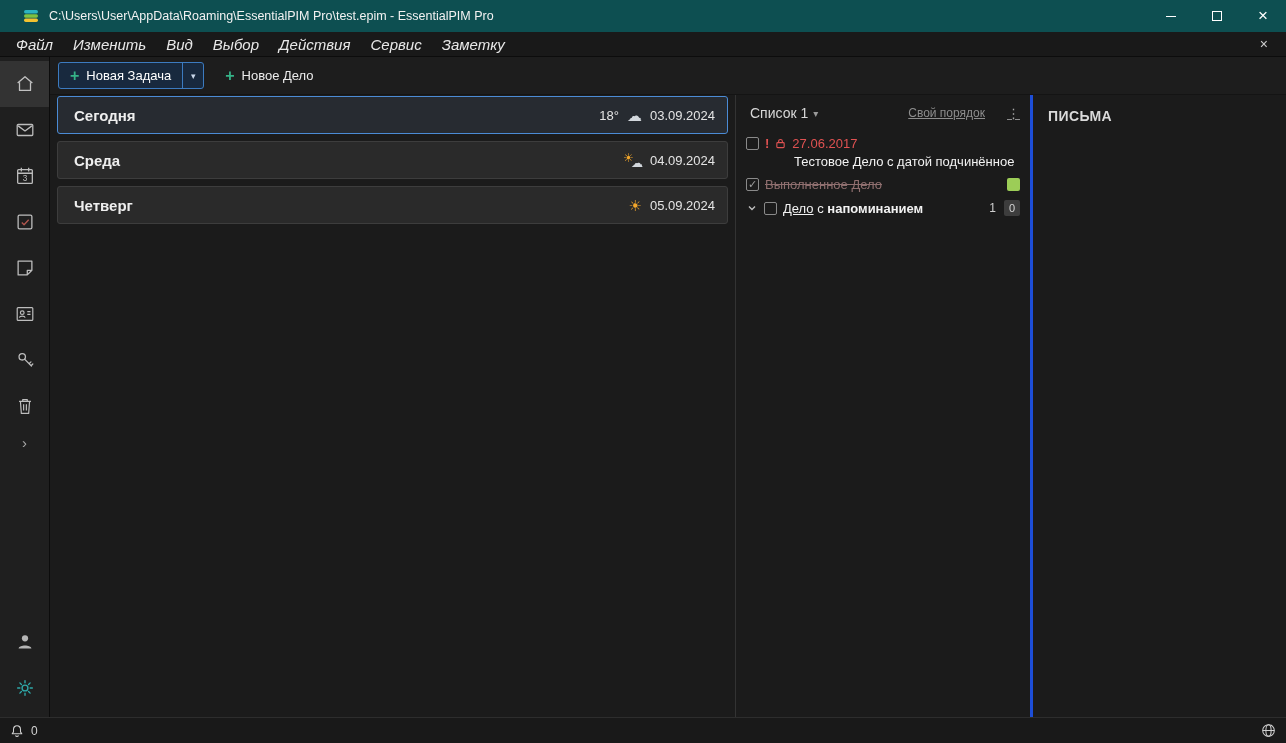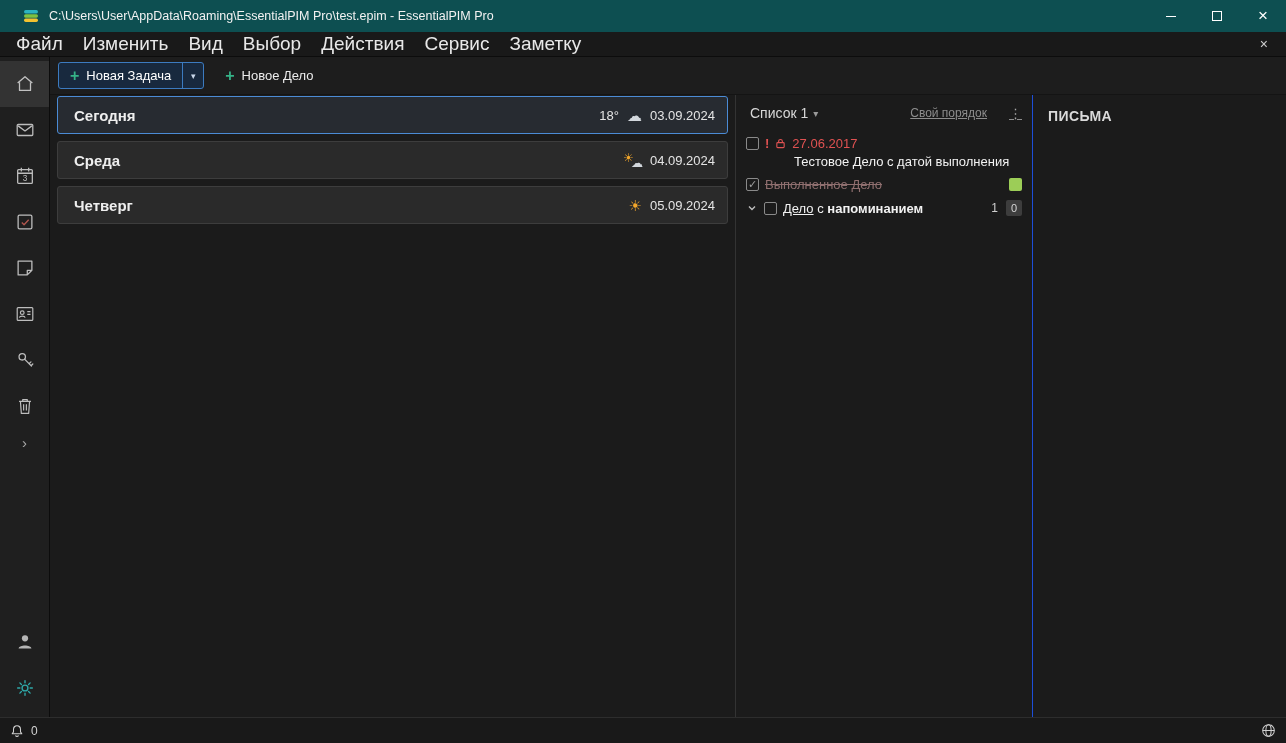--- a/index.html
+++ b/index.html
@@ -12,21 +12,21 @@
   .app-icon { width:18px; height:18px; margin-right:9px; display:flex; align-items:center; }
   .title-text { font-size:12.5px; color:#f2f2f2; white-space:nowrap; }
   .win-controls { margin-left:auto; display:flex; height:100%; }
   .win-btn { width:46px; height:100%; display:flex; align-items:center; justify-content:center; color:#fff; cursor:default; }
   .glyph-min { width:10px; height:1px; background:#fff; display:block; }
   .glyph-max { width:10px; height:10px; border:1px solid #fff; display:block; }
   .win-btn.close { font-size:17px; font-weight:300; }
 
   
   .menubar { height:25px; flex:0 0 auto; background:#191919; display:flex; align-items:center; padding:0 6px; border-bottom:1px solid #0c0c0c; }
-  .menu-item { padding:8px 10px; height:100%; display:flex; align-items:center; color:#e8e8e8; font-size:19px; }
+  .menu-item { padding:8px 10px; height:100%; display:flex; align-items:center; color:#e8e8e8; font-size:15px;font-style:italic; }
   .menu-close { margin-left:auto; padding:0 12px; color:#cfcfcf; font-size:14px; }
 
   
   .body { flex:1; display:flex; min-height:0; }
 
   
   .sidebar { width:50px; flex:0 0 auto; background:#1f1f1f; border-right:1px solid #0c0c0c; display:flex; flex-direction:column; align-items:stretch; padding-top:4px; }
   .side-item { height:46px; display:flex; align-items:center; justify-content:center; }
   .side-item.selected { background:#333333; }
   .side-item.small { height:26px; color:#a8a8a8; font-size:15px; }
@@ -51,21 +51,21 @@
   .day-label { font-size:15px; font-weight:bold; color:#eeeeee; }
   .day-right { margin-left:auto; display:flex; align-items:center; gap:8px; font-size:13px; color:#e4e4e4; }
   .wicon { font-size:15px; line-height:1; }
   .wicon.cloud { color:#d3d8dd; }
   .wicon.sun { color:#f2a62b; }
   .wicon-partly { position:relative; width:19px; height:17px; display:inline-block; }
   .wicon-partly .p-sun { position:absolute; left:0; top:-1px; font-size:12px; color:#f2a62b; }
   .wicon-partly .p-cloud { position:absolute; right:-1px; bottom:-1px; font-size:12px; color:#d3d8dd; }
 
   
-  .task-panel { width:297px; flex:0 0 auto; border-right:1px solid #1d4ed8; background:#1b1b1b; padding:10px 8px 0 8px; display:flex; flex-direction:column; }
+  .task-panel { width:297px; flex:0 0 auto; border-right:3px solid #1d4ed8; background:#1b1b1b; padding:10px 8px 0 8px; display:flex; flex-direction:column; }
   .task-header { display:flex; align-items:center; padding:0 2px 12px 6px; }
   .list-name { font-size:14px; color:#d8d8d8; }
   .list-arrow { font-size:10px; color:#9a9a9a; margin-left:5px; }
   .order { margin-left:auto; display:flex; align-items:center; gap:22px; font-size:12px; color:#8d8d8d;text-decoration:underline; }
   .kebab { color:#a8a8a8; font-size:13px; letter-spacing:0; }
 
   .task-row { padding:3px 2px 5px 2px; }
   .trow-line { display:flex; align-items:center; gap:6px; }
   .checkbox { width:13px; height:13px; flex:0 0 auto; border:1px solid #8a8a8a; border-radius:2px; background:transparent; display:flex; align-items:center; justify-content:center; font-size:11px; line-height:1; color:#9f9f9f; }
   .prio { color:#e05252; font-weight:bold; font-size:13px; }
@@ -262,21 +262,21 @@
             <div class="trow-line">
               <span class="checkbox"></span>
               <span class="prio">!</span>
               <svg width="11" height="11" viewBox="0 0 12 12" fill="none" stroke="#e05252" stroke-width="1.2">
                 <rect x="2" y="5" width="8" height="5.5" rx="1"></rect>
                   <path d="M4 5V3.6a2 2 0 0 1 4 0V5"></path>
               </svg>
               <span class="red">27.06.2017</span>
             </div>
             <div class="t1-line2">
-              <span class="task-title">Тестовое Дело с датой выполнения</span>
+              <span class="task-title">Тестовое Дело с датой подчинённое</span>
             </div>
           </div>
 
           <div class="task-row">
             <div class="trow-line">
               <span class="checkbox">✓</span>
               <span class="done-text">Выполненное Дело</span>
               <span class="green-square"></span>
             </div>
           </div>

